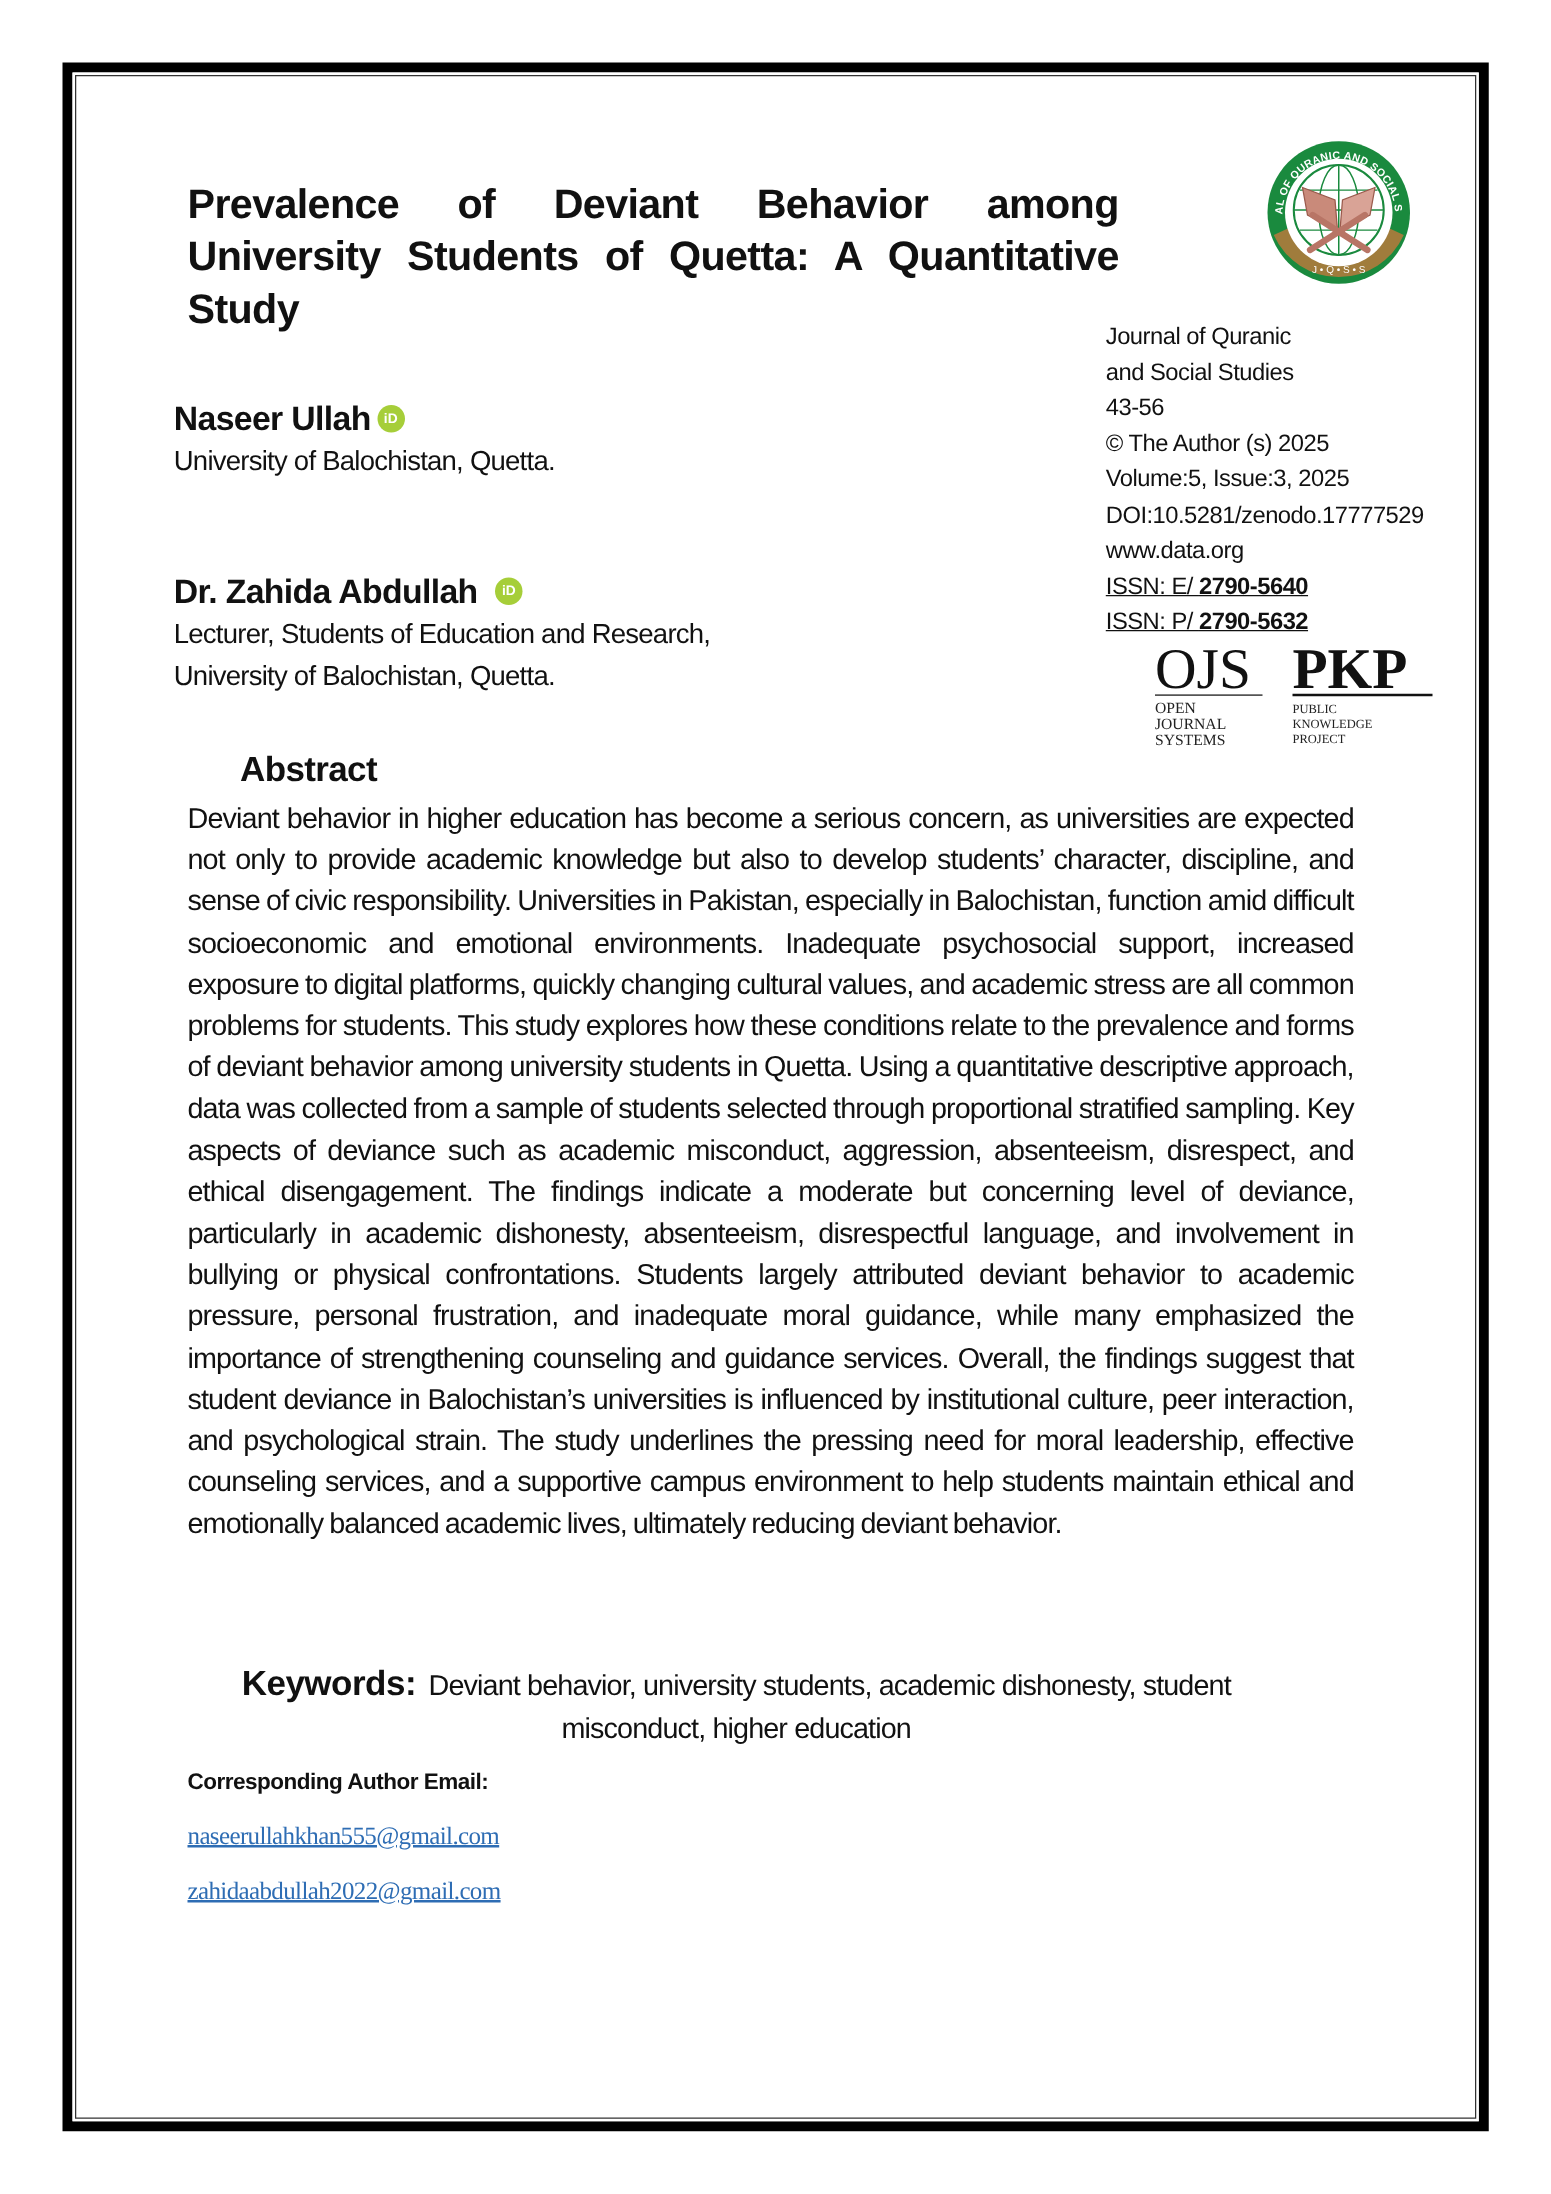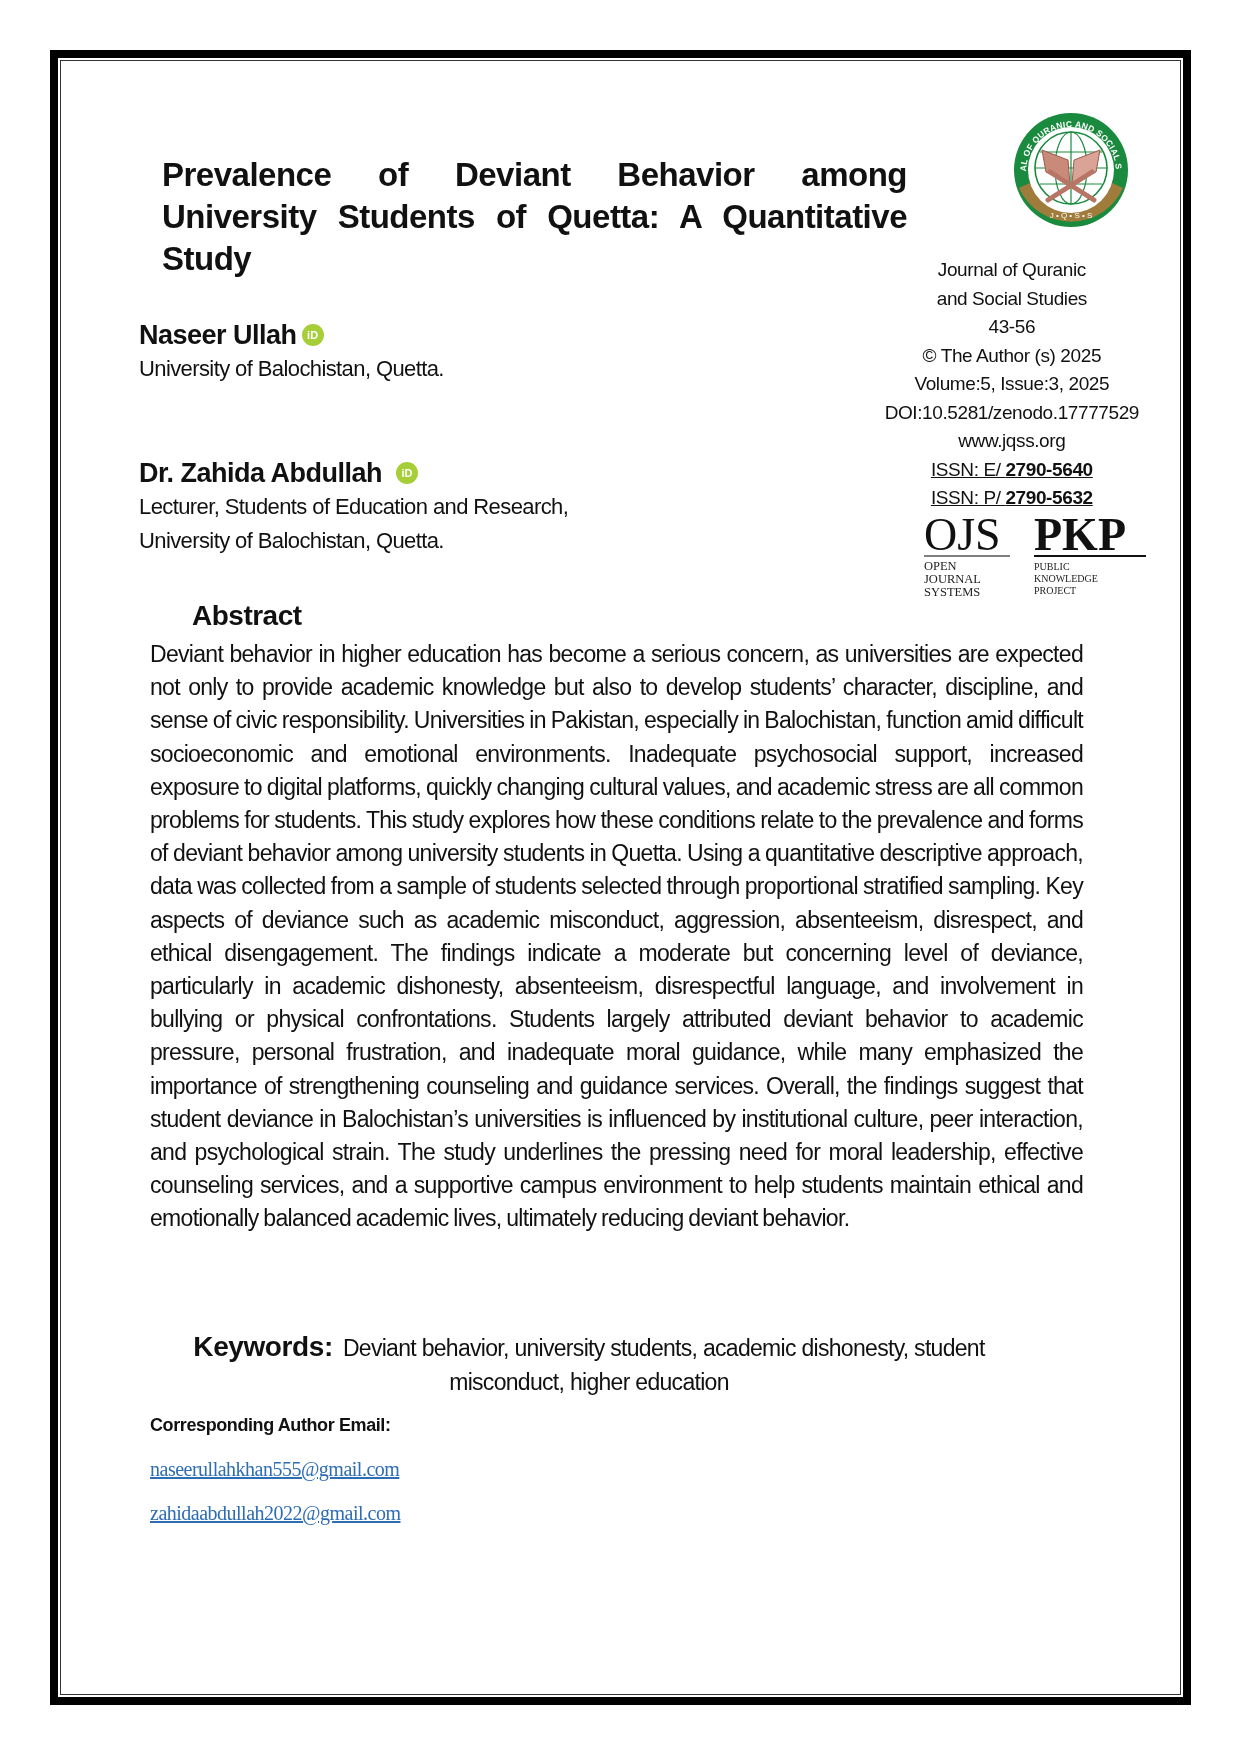--- a/index.html
+++ b/index.html
@@ -18,21 +18,21 @@
     .author { position: absolute; left: 139px; }
     .author-name { font-weight: bold; font-size: 27px; line-height: 34px; letter-spacing: -0.5px; display: flex; align-items: center; }
     .orcid { display: inline-flex; width: 22px; height: 22px; border-radius: 50%; background: #a6ce39;
       color: #fff; font-size: 11px; font-weight: bold; align-items: center; justify-content: center;
       margin-left: 5px; font-family: "Liberation Sans", sans-serif; letter-spacing: 0; }
     .orcid.gap { margin-left: 14px; }
     .affil { font-size: 22px; line-height: 34px; letter-spacing: -0.6px; }
 
     .logo { position: absolute; left: 1012px; top: 110px; width: 118px; height: 120px; }
 
-    .meta { position: absolute; right: 102px; top: 256px; text-align: center; font-size: 19px;
+    .meta { position: absolute; right: 102px; top: 256px; text-align: left; font-size: 19px;
       line-height: 28.5px; letter-spacing: -0.4px; }
     .meta .u { text-decoration: underline; }
     .meta b { font-weight: bold; }
 
     .ojspkp { position: absolute; left: 924px; top: 510px; width: 240px; height: 92px; }
 
     .abstract-h { position: absolute; left: 150px; top: 600px; font-weight: bold; font-size: 28px; letter-spacing: -0.5px; margin-left: 42px; }
     .abstract { position: absolute; left: 150px; top: 638px; width: 933px; font-size: 23px;
       line-height: 33.2px; text-align: justify; letter-spacing: -0.7px; word-spacing: -1px; }
 
@@ -42,21 +42,21 @@
     .corr { position: absolute; left: 150px; top: 1415px; font-weight: bold; font-size: 18px; letter-spacing: -0.4px; }
     .email { position: absolute; left: 150px; font-family: "Liberation Serif", serif; font-size: 20px;
       color: #2e6db4; text-decoration: underline; letter-spacing: -0.5px; }
   </style>
 </head>
 <body>
 
 <div class="frame-outer"></div>
 <div class="frame-inner"></div>
 
-<h1 class="title" style="margin:12px;">
+<h1 class="title" style="margin:0;">
   <span class="l1">Prevalence of Deviant Behavior among</span>
   <span>University Students of Quetta: A Quantitative Study</span>
 </h1>
 
 <div class="author" style="top:318px;">
   <div class="author-name">
     <span>Naseer Ullah</span>
     <span class="orcid">iD</span>
   </div>
   <div class="affil">University of Balochistan, Quetta.</div>
@@ -93,21 +93,21 @@
   <text x="59" y="108" font-size="8" fill="#fff" text-anchor="middle" font-family="Liberation Sans, sans-serif">J • Q • S • S</text>
 </svg>
 
 <div class="meta">
   <div>Journal of Quranic</div>
   <div>and Social Studies</div>
   <div>43-56</div>
   <div>© The Author (s) 2025</div>
   <div>Volume:5, Issue:3, 2025</div>
   <div>DOI:10.5281/zenodo.17777529</div>
-  <div>www.jqss.org</div>
+  <div>www.data.org</div>
   <div class="u"><span>ISSN: E/ </span><b>2790-5640</b></div>
   <div class="u"><span>ISSN: P/ </span><b>2790-5632</b></div>
 </div>
 
 <svg class="ojspkp" viewBox="0 0 240 92">
   <text x="0" y="40" font-family="Liberation Serif, serif" font-size="46" fill="#111">OJS</text>
   <line x1="0" y1="46" x2="86" y2="46" stroke="#555" stroke-width="1.4"></line>
   <text x="0" y="60" font-family="Liberation Serif, serif" font-size="12.5" fill="#222">OPEN</text>
   <text x="0" y="73" font-family="Liberation Serif, serif" font-size="12.5" fill="#222">JOURNAL</text>
   <text x="0" y="86" font-family="Liberation Serif, serif" font-size="12.5" fill="#222">SYSTEMS</text>

